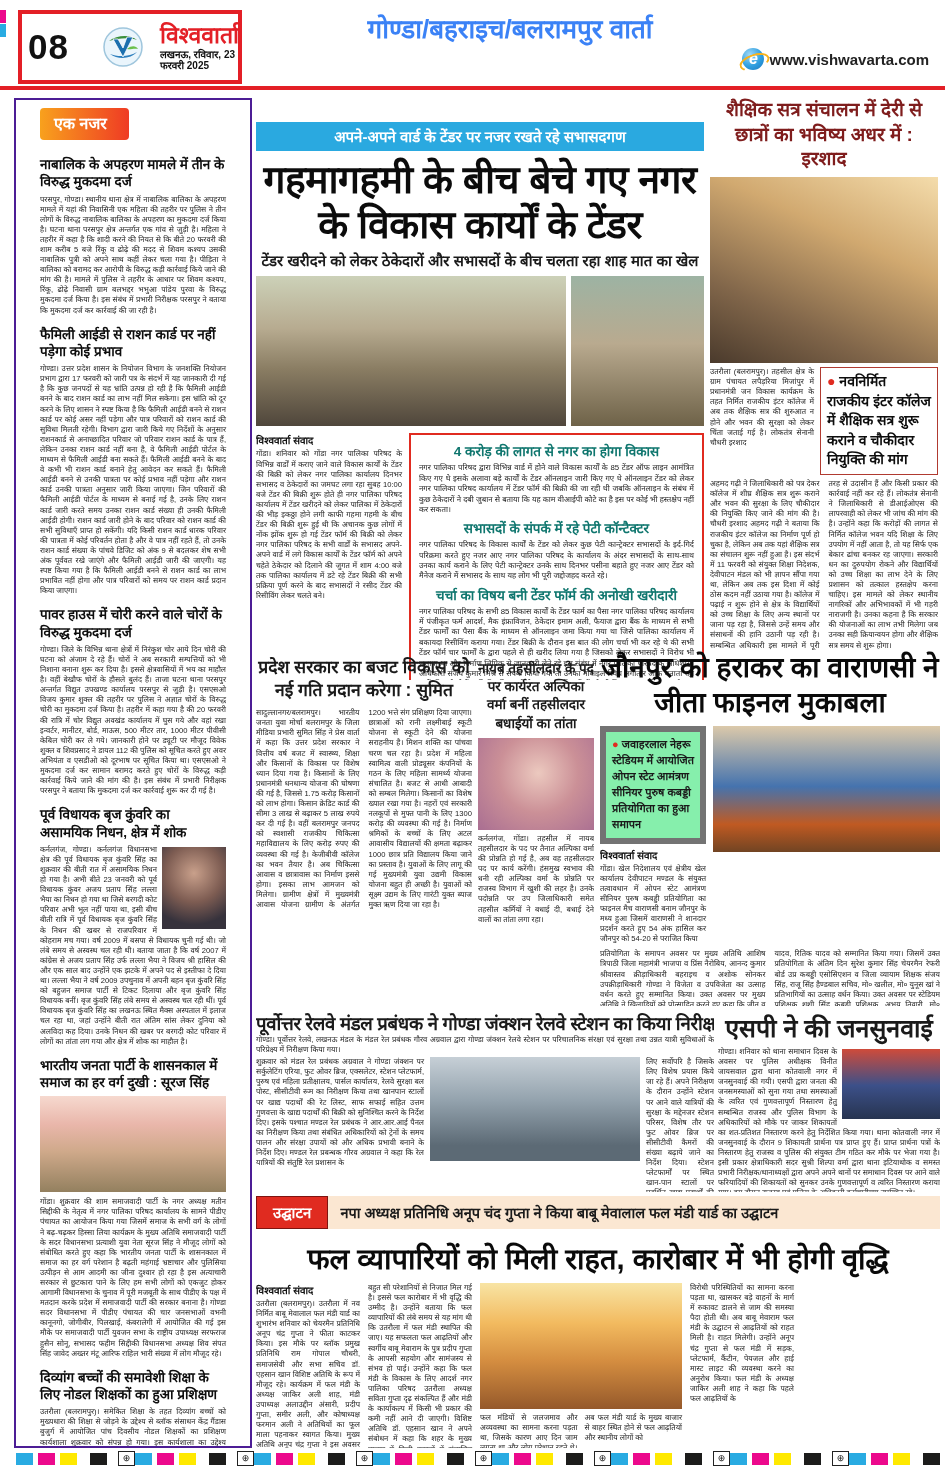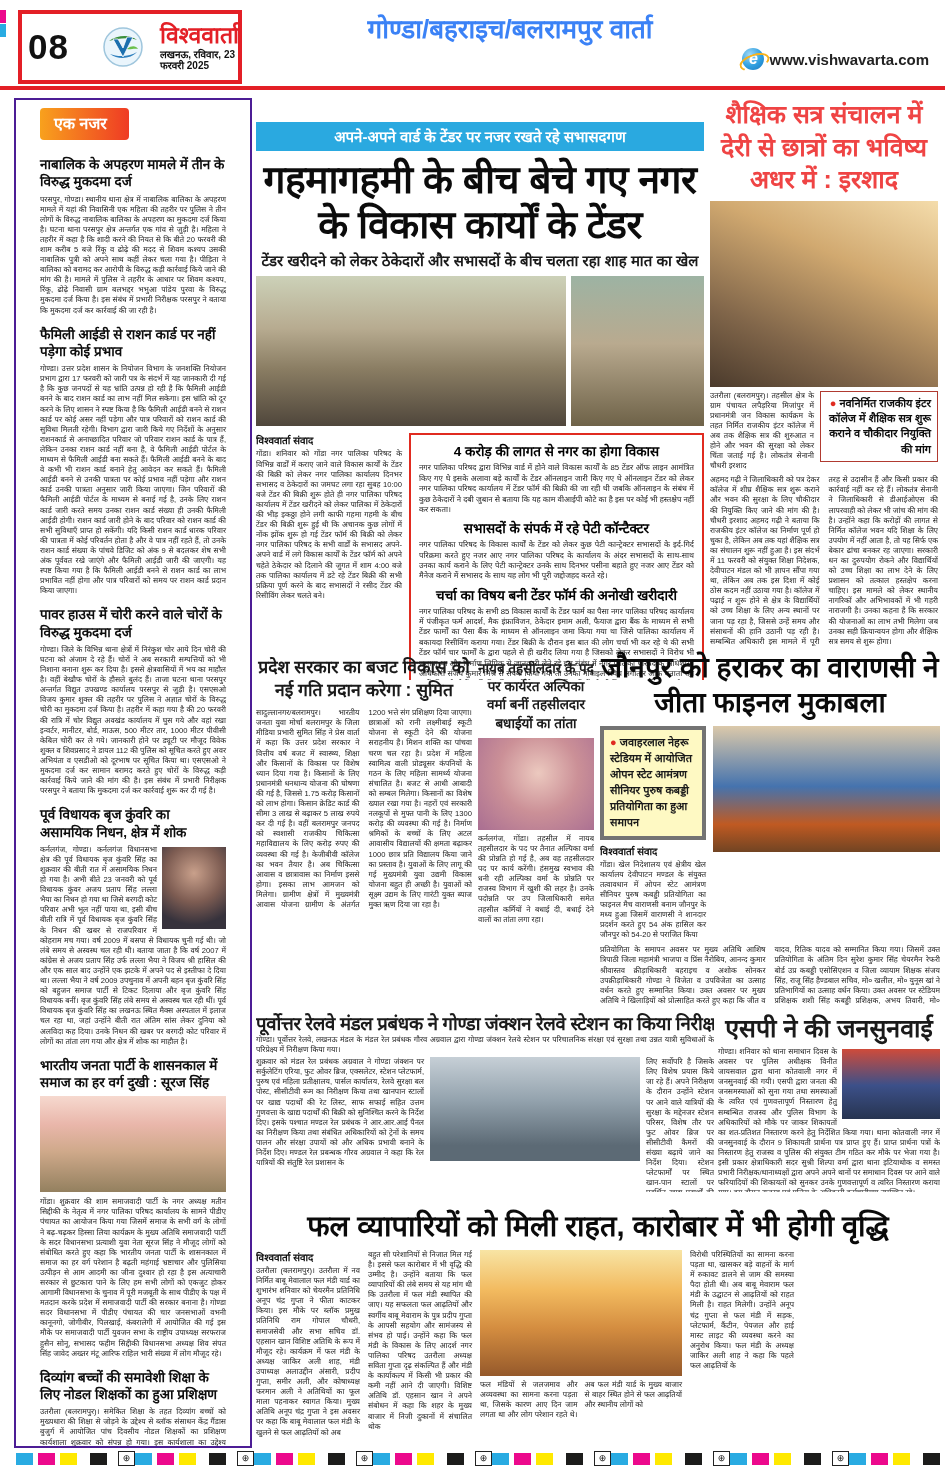--- a/index.html
+++ b/index.html
@@ -53,52 +53,52 @@
             padding:4px 0 5px; white-space:nowrap; overflow:hidden; }
   .lead-headline { font-size:39px; font-weight:800; text-align:center; line-height:1.16;
                    letter-spacing:-0.5px; margin:6px 0 3px; color:#0b0b0b; }
   .lead-sub { text-align:center; font-weight:800; font-size:15px; margin:1px 0 6px; white-space:nowrap; overflow:hidden; }
   .lead-photos { display:flex; gap:5px; }
   .lp1 { width:310px; height:150px; background:linear-gradient(180deg,#ccd1b8 0%,#b7ab90 35%,#8a7d63 62%,#4f463b 100%); }
   .lp2 { flex:1; height:150px; background:linear-gradient(180deg,#9db3a3 0%,#b9aa8f 45%,#6e6248 100%); }
   .lead-bottom { display:flex; gap:7px; margin-top:7px; height:266px; overflow:hidden; }
   .lead-col { width:146px; flex:0 0 auto; }
   .lead-box { flex:1; border:2px solid #e02b20; box-sizing:border-box; padding:3px 8px 4px; overflow:hidden; }
-  .lead-box h4 { color:#000000; text-align:center; font-size:13.5px; font-weight:800; margin:4px 0 3px; }
+  .lead-box h4 { color:#0f766e; text-align:center; font-size:13.5px; font-weight:800; margin:4px 0 3px; }
   .lead-box .body-txt { font-size:7.8px; }
 
   
   .edu { position:absolute; left:710px; top:98px; width:228px; height:556px; overflow:hidden; }
-  .edu h2 { font-size:25px; font-weight:800; text-align:center; line-height:1.3; color:#ef4444; }
+  .edu h2 { font-size:19px; font-weight:800; text-align:center; line-height:1.3; color:#7f1d1d; }
   .edu-photo { width:100%; height:186px; margin:5px 0 4px;
                background:linear-gradient(205deg,#f4dcab 0%,#d1a970 35%,#81664a 72%,#4a3a2c 100%); }
   .edu-row { display:flex; gap:6px; }
   .edu-row .body-txt { width:104px; flex:0 0 auto; }
-  .edu-note { flex:1; border:1.5px solid #b03a30; padding:4px 6px; font-size:11px; font-weight:800;
-              line-height:1.4; color:#0d0d0d; align-self:flex-start;text-align:right; }
+  .edu-note { flex:1; border:1.5px solid #b03a30; padding:4px 6px; font-size:14px; font-weight:800;
+              line-height:1.4; color:#0d0d0d; align-self:flex-start; }
   .edu-note .dot { color:#e02b20; }
   .edu-body2 { column-count:2; column-gap:9px; margin-top:4px; }
 
   
   .budget { position:absolute; left:256px; top:656px; width:216px; height:350px; overflow:hidden; }
   .budget h2 { font-size:17.5px; font-weight:800; text-align:center; line-height:1.32; margin-bottom:6px; }
   .budget .body-txt { column-count:2; column-gap:9px; }
 
   
   .tehsildar { position:absolute; left:478px; top:660px; width:116px; height:346px; overflow:hidden; }
   .tehsildar h2 { font-size:13.5px; font-weight:800; text-align:center; line-height:1.35; margin-bottom:5px; }
   .alpika-photo { width:100%; height:92px; margin-bottom:4px;
                   background:radial-gradient(circle at 52% 38%, #ecc9bf 0%, #cb9097 48%, #a96e92 100%); }
 
   
   .kabaddi { position:absolute; left:600px; top:650px; width:340px; height:356px; overflow:hidden; }
   .kabaddi h1 { font-size:28px; font-weight:800; text-align:center; line-height:1.25; margin-bottom:6px; color:#0a0a0a; }
   .kab-row { display:flex; gap:7px; }
   .kab-left { width:106px; flex:0 0 auto; }
-  .kab-box { border:4px solid #737373; background:#fef9c3; padding:5px 6px; font-size:11px; font-weight:800;
+  .kab-box { border:6px solid #737373; background:#86efac; padding:5px 6px; font-size:11px; font-weight:800;
              line-height:1.45; margin-bottom:4px; }
   .kab-box .dot { color:#e02b20; }
   .kab-photo { flex:1; height:126px; background:linear-gradient(180deg,#dcc9aa 0%,#4573ae 48%,#c05a22 78%,#714423 100%); }
   .kab-main { column-count:2; column-gap:9px; margin-top:5px; }
 
   
   .railway { position:absolute; left:256px; top:1010px; width:458px; height:182px; overflow:hidden; }
   .railway h2 { font-size:18.5px; font-weight:800; text-align:center; white-space:nowrap; letter-spacing:-0.3px; }
   .rail-mid { display:flex; gap:6px; margin-top:2px; }
   .rail-left { width:168px; flex:0 0 auto; }
@@ -280,20 +280,24 @@
 
   </div>
 
   <div class="sp">
     <h2>एसपी ने की जनसुनवाई</h2>
     <div class="sp-photo ph"></div>
     <div class="body-txt">गोण्डा। शनिवार को थाना समाधान दिवस के अवसर पर पुलिस अधीक्षक विनीत जायसवाल द्वारा थाना कोतवाली नगर में जनसुनवाई की गयी। एसपी द्वारा जनता की जनसमस्याओं को सुना गया तथा समस्याओं के त्वरित एवं गुणवत्तापूर्ण निस्तारण हेतु सम्बन्धित राजस्व और पुलिस विभाग के अधिकारियों को मौके पर जाकर शिकायतों का शत-प्रतिशत निस्तारण करने हेतु निर्देशित किया गया। थाना कोतवाली नगर में जनसुनवाई के दौरान 9 शिकायती प्रार्थना पत्र प्राप्त हुए हैं। प्राप्त प्रार्थना पत्रों के निस्तारण हेतु राजस्व व पुलिस की संयुक्त टीम गठित कर मौके पर भेजा गया है। इसी प्रकार क्षेत्राधिकारी सदर सुश्री शिल्पा वर्मा द्वारा थाना इटियाथोक व समस्त प्रभारी निरीक्षक/थानाध्यक्षों द्वारा अपने अपने थानों पर समाधान दिवस पर आने वाले फरियादियों की शिकायतों को सुनकर उनके गुणवत्तापूर्ण व त्वरित निस्तारण कराया गया। इस दौरान राजस्व एवं पुलिस के अधिकारी कर्मचारीगण उपस्थित रहे।</div>
   </div>
 
   <div class="fruit">
+    <div class="fruit-kickrow">
+      <div class="fruit-label">उद्घाटन</div>
+      <div class="fruit-kicker">नपा अध्यक्ष प्रतिनिधि अनूप चंद गुप्ता ने किया बाबू मेवालाल फल मंडी यार्ड का उद्घाटन</div>
+    </div>
     <h1>फल व्यापारियों को मिली राहत, कारोबार में भी होगी वृद्धि</h1>
     <div class="fruit-cols">
       <div class="fc">
         <div class="byline">विश्ववार्ता संवाद</div>
         <div class="body-txt">उतरौला (बलरामपुर)। उतरौला में नव निर्मित बाबू मेवालाल फल मंडी यार्ड का शुभारंभ शनिवार को चेयरमैन प्रतिनिधि अनूप चंद्र गुप्ता ने फीता काटकर किया। इस मौके पर ब्लॉक प्रमुख प्रतिनिधि राम गोपाल चौधरी, समाजसेवी और सभा सचिव डॉ. एहसान खान विशिष्ट अतिथि के रूप में मौजूद रहे। कार्यक्रम में फल मंडी के अध्यक्ष जाकिर अली शाह, मंडी उपाध्यक्ष अलाउद्दीन अंसारी, प्रदीप गुप्ता, समीर अली, और कोषाध्यक्ष फरमान अली ने अतिथियों का फूल माला पहनाकर स्वागत किया। मुख्य अतिथि अनूप चंद्र गुप्ता ने इस अवसर पर कहा कि बाबू मेवालाल फल मंडी के खुलने से फल आढ़तियों को अब</div>
       </div>
       <div class="fc body-txt">बहुत सी परेशानियों से निजात मिल गई है। इससे फल कारोबार में भी वृद्धि की उम्मीद है। उन्होंने बताया कि फल व्यापारियों की लंबे समय से यह मांग थी कि उतरौला में फल मंडी स्थापित की जाए। यह सफलता फल आढ़तियों और स्वर्गीय बाबू मेवाराम के पुत्र प्रदीप गुप्ता के आपसी सहयोग और सामंजस्य से संभव हो पाई। उन्होंने कहा कि फल मंडी के विकास के लिए आदर्श नगर पालिका परिषद उतरौला अध्यक्ष सविता गुप्ता दृढ़ संकल्पित हैं और मंडी के कार्याकल्प में किसी भी प्रकार की कमी नहीं आने दी जाएगी। विशिष्ट अतिथि डॉ. एहसान खान ने अपने संबोधन में कहा कि शहर के मुख्य बाजार में निजी दुकानों में संचालित थोक</div>
       <div class="fc-mid">
         <div class="fruit-photo ph"></div>
         <div class="fc-under body-txt">फल मंडियों से जलजमाव और अव्यवस्था का सामना करना पड़ता था, जिसके कारण आए दिन जाम लगता था और लोग परेशान रहते थे। अब फल मंडी यार्ड के मुख्य बाजार से बाहर स्थित होने से फल आढ़तियों और स्थानीय लोगों को</div>

